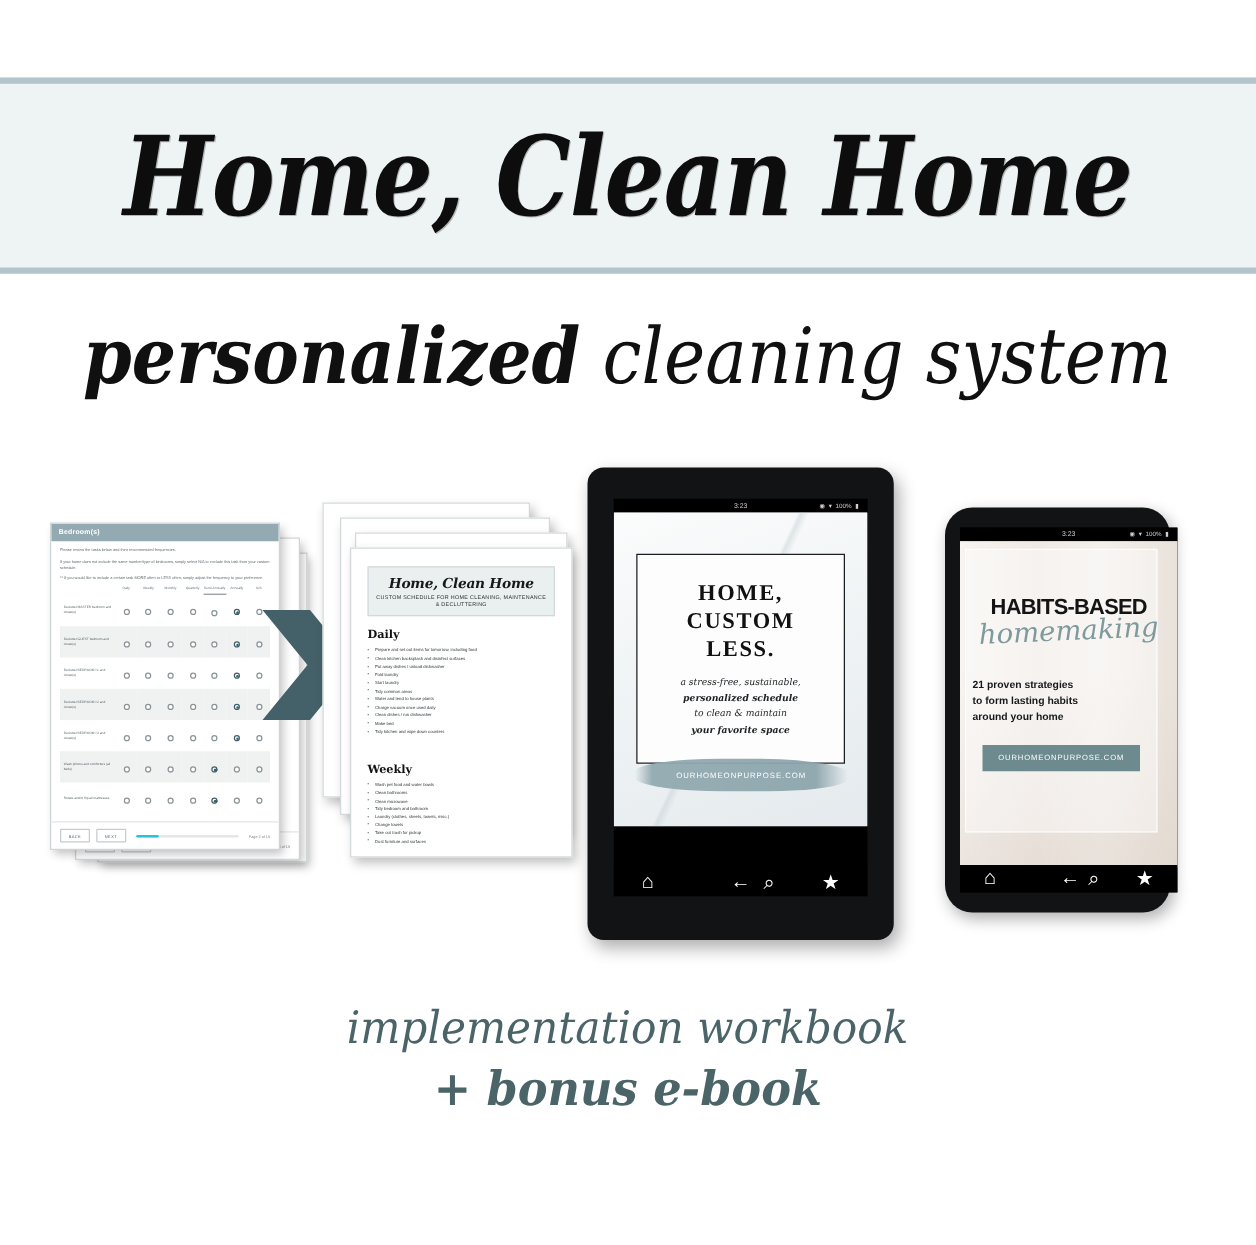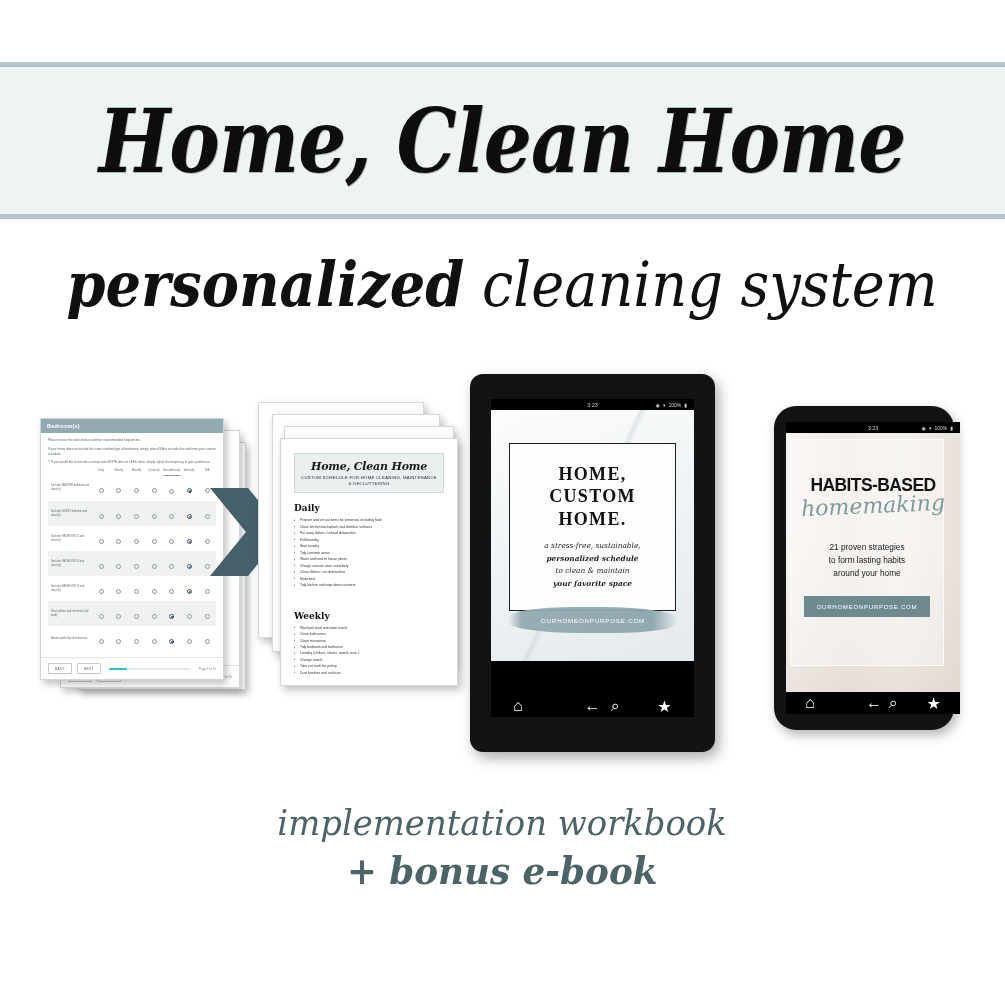--- a/index.html
+++ b/index.html
@@ -234,21 +234,21 @@
     border-radius: 40% 45% 38% 42%;
     display: flex; align-items: center; justify-content: center;
   }
   .t1-swoosh span {
     font-family: "Liberation Sans", sans-serif;
     font-size: 6.2px; letter-spacing: .8px; color: #ffffff;
   }
 
   
   .tablet2 {
-    left: 774px; top: 36px; width: 180px; height: 324px;
+    left: 756px; top: 36px; width: 180px; height: 324px;
     border-radius: 22px;
     box-shadow: 3px 5px 12px rgba(0,0,0,0.3);
   }
   .tablet2 .bezel-inner { left: 12px; top: 16px; width: 174px; height: 292px; }
   .t2-screen {
     position: absolute; left: 0; top: 11px; width: 100%; height: 261px;
     overflow: hidden;
     background: linear-gradient(165deg,#f6f3f0 0%,#efe9e4 40%,#e7e2dd 100%);
   }
   .t2-photo {
@@ -267,22 +267,22 @@
     font-family: "Liberation Sans", sans-serif; font-weight: 700;
     font-size: 17.5px; letter-spacing: -.6px; color: #141414;
   }
   .t2-h2 {
     position: absolute; left: 0; right: 0; top: 60px; text-align: center;
     font-family: "DejaVu Serif","Liberation Serif",serif;
     font-style: italic; font-size: 22px; color: #7e9a9c;
     transform: rotate(-2.5deg);
   }
   .t2-body {
-    position: absolute; left: 10px; right: 22px; top: 108px; text-align: center;
-    font-family: "Liberation Sans", sans-serif; font-weight: 400;
+    position: absolute; left: 10px; right: 22px; top: 108px; 
+    font-family: "Liberation Sans", sans-serif; font-weight: 700;
     font-size: 8.3px; color: #15191b; line-height: 1.55;
   }
   .t2-btn {
     position: absolute; left: 18px; right: 30px; top: 163px; height: 21px;
     background: #6d8b8e; display: flex; align-items: center; justify-content: center;
   }
   .t2-btn span {
     font-family: "Liberation Sans", sans-serif;
     font-size: 6.1px; letter-spacing: .7px; color: #ffffff;
   }
@@ -484,21 +484,21 @@
           <span>100%</span>
           <span>▮</span>
         </span>
       </div>
       <div class="t1-screen">
         <div class="t1-photo"></div>
         <div class="t1-card">
           <div class="hl">
             <div>HOME,</div>
             <div>CUSTOM</div>
-            <div>HOME.</div>
+            <div>LESS.</div>
           </div>
           <div class="sub">
             <div>a stress-free, sustainable,</div>
             <div><b>personalized schedule</b></div>
             <div>to clean &amp; maintain</div>
             <div><b>your favorite space</b></div>
           </div>
         </div>
         <div class="t1-swoosh">
           <span>OURHOMEONPURPOSE.COM</span>

